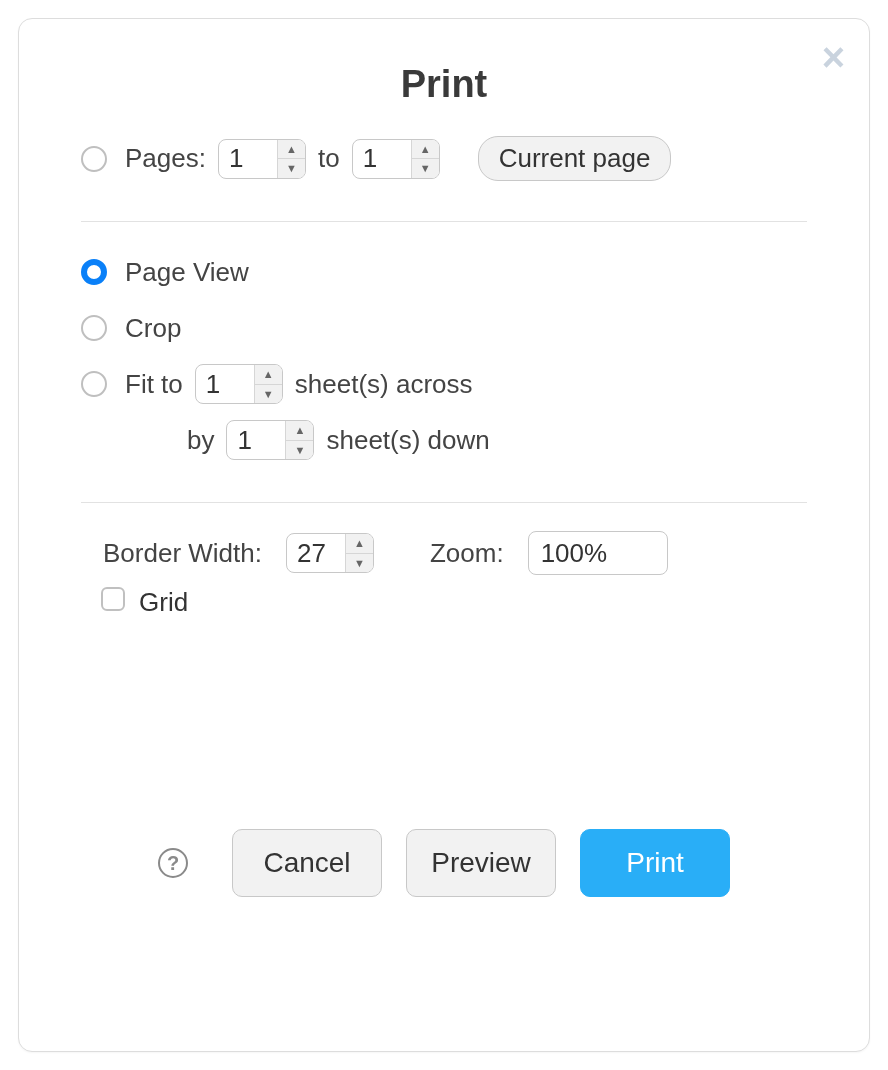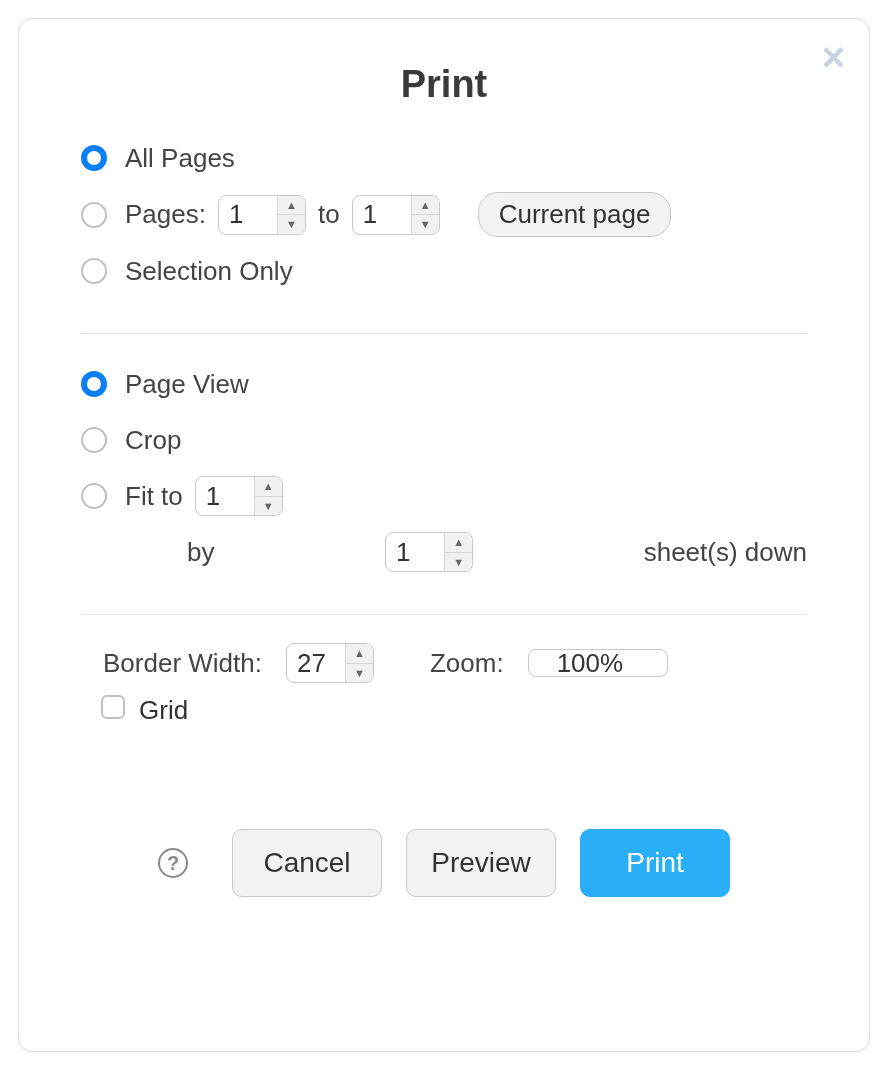--- a/index.html
+++ b/index.html
@@ -115,24 +115,24 @@
       display: flex;
       align-items: center;
       justify-content: center;
       font-size: 11px;
       color: #666;
       cursor: pointer;
     }
     .spinner .steppers span:first-child { border-bottom: 1px solid #d6d6d6; }
 
     .text-input {
-      height: 28px;
+      height: 44px;
       border: 1px solid #c8c8c8;
       border-radius: 8px;
-      padding: 0 28px;
+      padding: 0 12px;
       display: inline-flex;
       align-items: center;
       min-width: 140px;
       color: #333;
     }
 
     .btn {
       display: inline-flex;
       align-items: center;
       justify-content: center;
@@ -167,21 +167,21 @@
       border: 2px solid #c0c0c0;
       border-radius: 6px;
       background: #fff;
       display: inline-block;
       cursor: pointer;
       flex: 0 0 24px;
     }
     .grid-row { display: flex; align-items: flex-start; gap: 14px; margin-left: 20px; margin-top: 12px; }
 
     
-    .fit-sub { margin-left: 106px; justify-content: space-between; }
+    .fit-sub { margin-left: 106px; }
 
     
     .footer {
       position: absolute;
       left: 0; right: 0;
       top: 810px;
       display: flex;
       align-items: center;
       justify-content: center;
       gap: 24px;
@@ -206,24 +206,20 @@
 <body>
 
 <div class="dialog">
 
   <div class="close">×</div>
 
   <h1 class="title">Print</h1>
 
   <div class="section">
 
-    <div class="row">
-      <span class="radio selected"></span>
-      <span class="radio-label">All Pages</span>
-    </div>
 
     <div class="row">
       <span class="radio"></span>
       <span class="radio-label">Pages:</span>
 
       <span class="spinner">
         <span class="val">1</span>
         <span class="steppers">
           <span>▲</span>
           <span>▼</span>
@@ -238,24 +234,20 @@
           <span>▲</span>
           <span>▼</span>
         </span>
       </span>
 
       <span style="width:14px"></span>
 
       <span class="btn small">Current page</span>
     </div>
 
-    <div class="row">
-      <span class="radio"></span>
-      <span class="radio-label">Selection Only</span>
-    </div>
   </div>
 
   <hr class="divider">
 
   <div class="section">
 
     <div class="row">
       <span class="radio selected"></span>
       <span class="radio-label">Page View</span>
     </div>
@@ -270,20 +262,21 @@
       <span class="radio-label">Fit to</span>
 
       <span class="spinner">
         <span class="val">1</span>
         <span class="steppers">
           <span>▲</span>
           <span>▼</span>
         </span>
       </span>
 
+      <span>sheet(s) across</span>
     </div>
 
     <div class="row fit-sub">
       <span>by</span>
 
       <span class="spinner">
         <span class="val">1</span>
         <span class="steppers">
           <span>▲</span>
           <span>▼</span>

